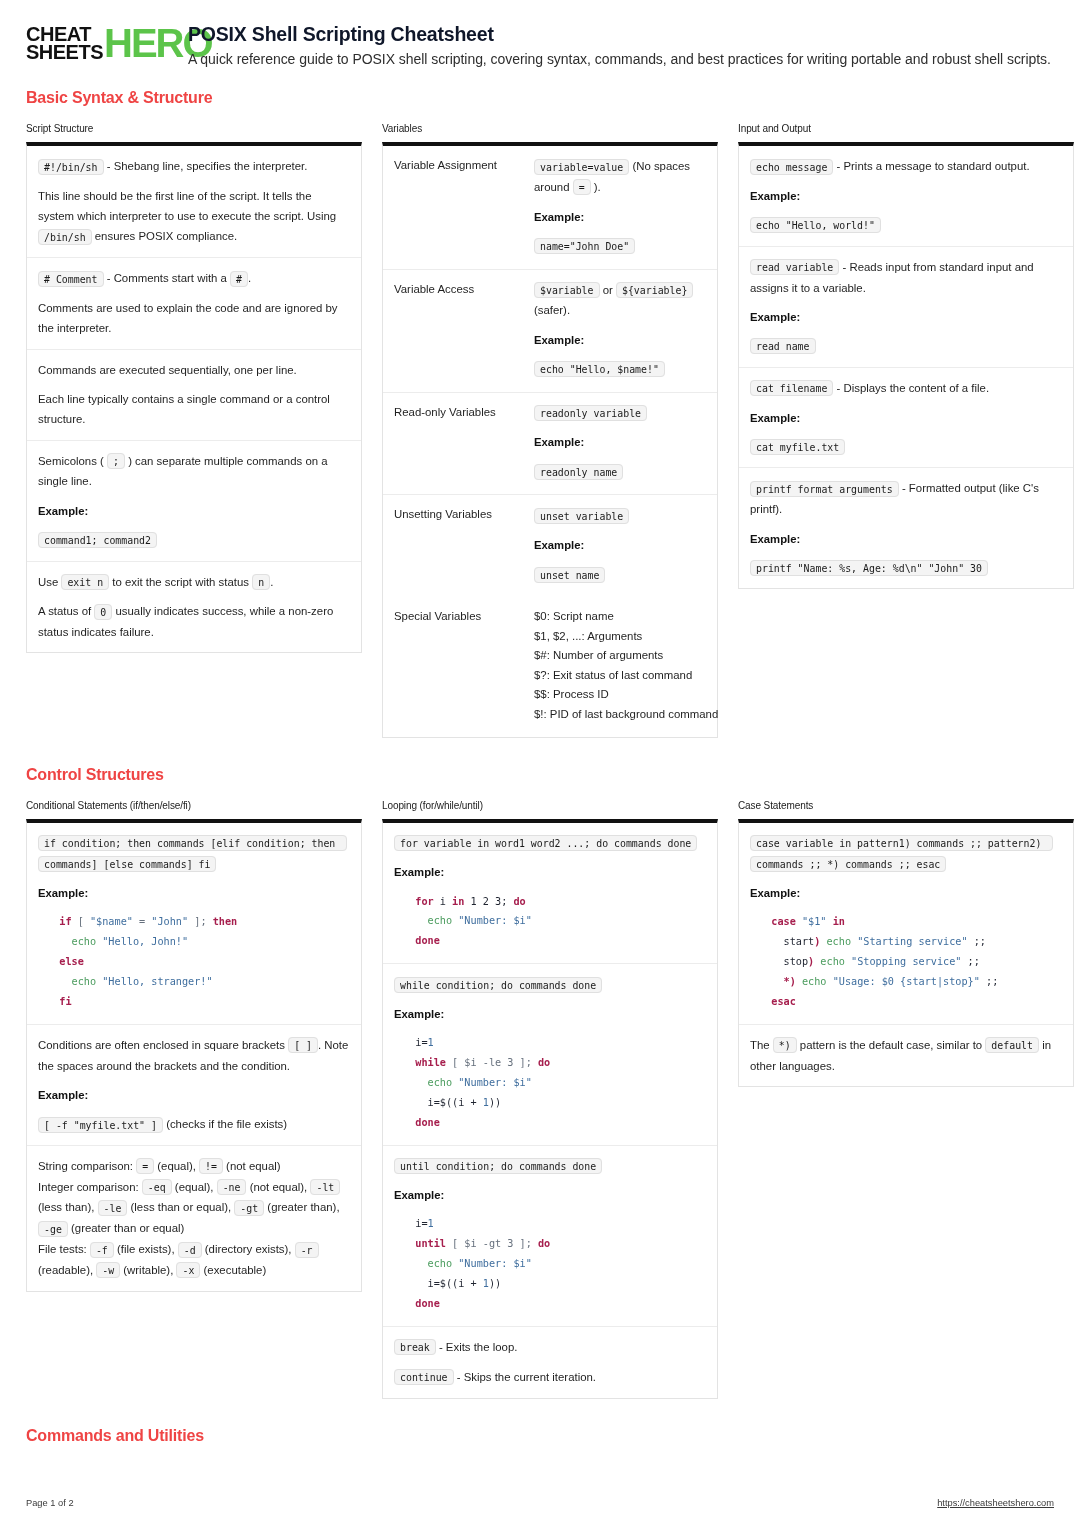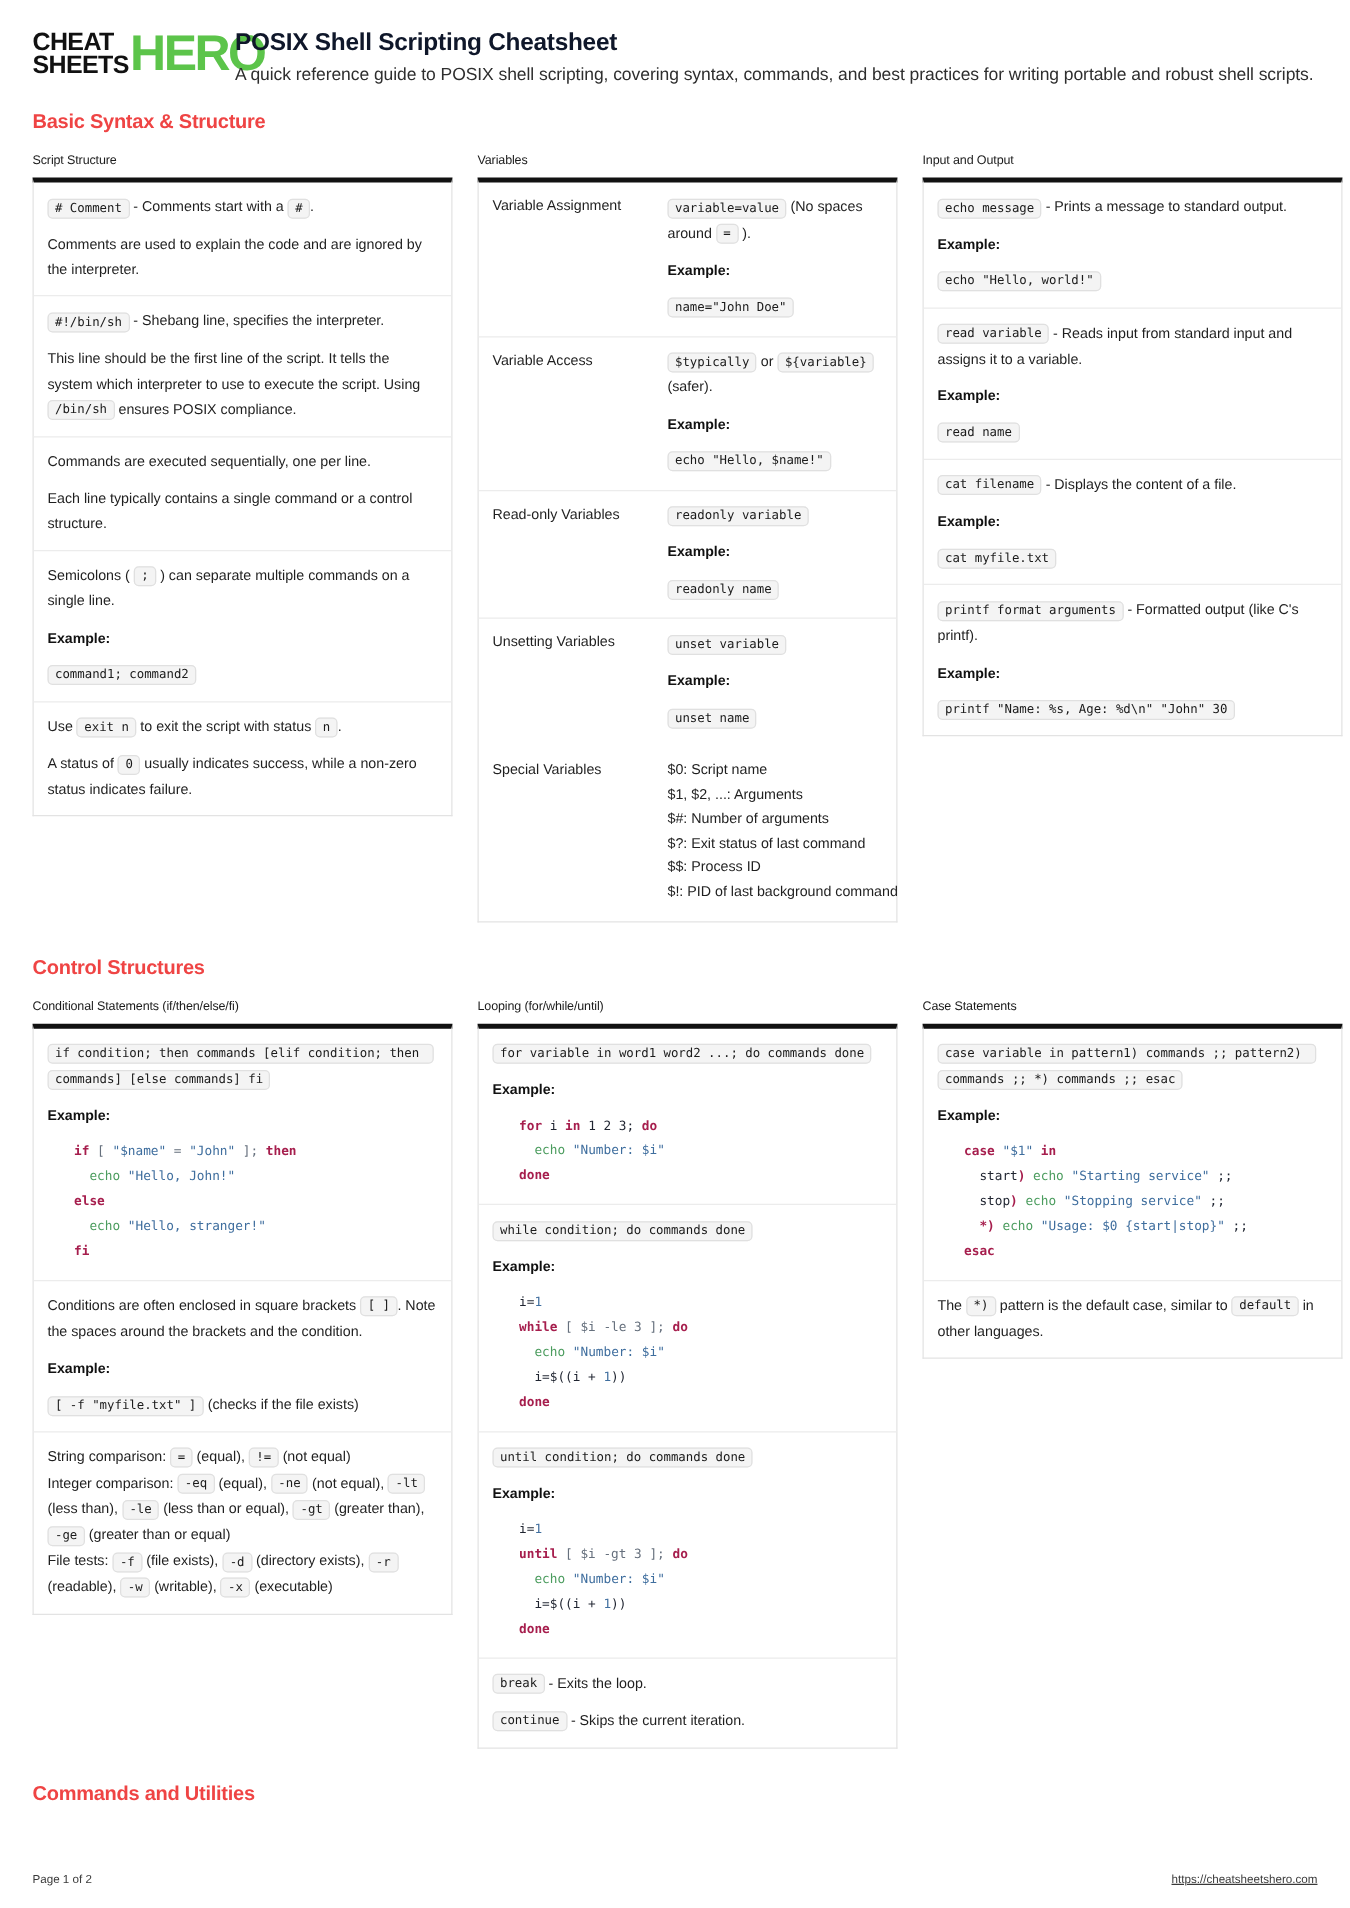--- a/index.html
+++ b/index.html
@@ -134,27 +134,27 @@
 
   <h2 class="section-title">Basic Syntax &amp; Structure</h2>
 
   <div class="cols">
 
     <div class="col">
       <h3 class="card-title">Script Structure</h3>
       <div class="card">
 
         <div class="row">
+          <p><code class="chip">#!/bin/sh</code><span> - Shebang line, specifies the interpreter.</span></p>
+          <p><span>This line should be the first line of the script. It tells the system which interpreter to use to execute the script. Using </span><code class="chip">/bin/sh</code><span> ensures POSIX compliance.</span></p>
+        </div>
+
+        <div class="row">
           <p><code class="chip"># Comment</code><span> - Comments start with a </span><code class="chip">#</code><span>.</span></p>
           <p>Comments are used to explain the code and are ignored by the interpreter.</p>
-        </div>
-
-        <div class="row">
-          <p><code class="chip">#!/bin/sh</code><span> - Shebang line, specifies the interpreter.</span></p>
-          <p><span>This line should be the first line of the script. It tells the system which interpreter to use to execute the script. Using </span><code class="chip">/bin/sh</code><span> ensures POSIX compliance.</span></p>
         </div>
 
         <div class="row">
           <p>Commands are executed sequentially, one per line.</p>
           <p>Each line typically contains a single command or a control structure.</p>
         </div>
 
         <div class="row">
           <p><span>Semicolons ( </span><code class="chip">;</code><span> ) can separate multiple commands on a single line.</span></p>
           <p class="ex">Example:</p>
@@ -177,21 +177,21 @@
               <div class="def-term">Variable Assignment</div>
               <div class="def-body">
                 <p><code class="chip">variable=value</code><span> (No spaces around </span><code class="chip">=</code><span> ).</span></p>
                 <p class="ex">Example:</p>
                 <p><code class="chip">name="John Doe"</code></p>
               </div>
             </div>
             <div class="row def">
               <div class="def-term">Variable Access</div>
               <div class="def-body">
-                <p><code class="chip">$typically</code><span> or </span><code class="chip">${variable}</code><span> (safer).</span></p>
+                <p><code class="chip">$variable</code><span> or </span><code class="chip">${variable}</code><span> (safer).</span></p>
                 <p class="ex">Example:</p>
                 <p><code class="chip">echo "Hello, $name!"</code></p>
               </div>
             </div>
             <div class="row def">
               <div class="def-term">Read-only Variables</div>
               <div class="def-body">
                 <p><code class="chip">readonly variable</code></p>
                 <p class="ex">Example:</p>
                 <p><code class="chip">readonly name</code></p>

